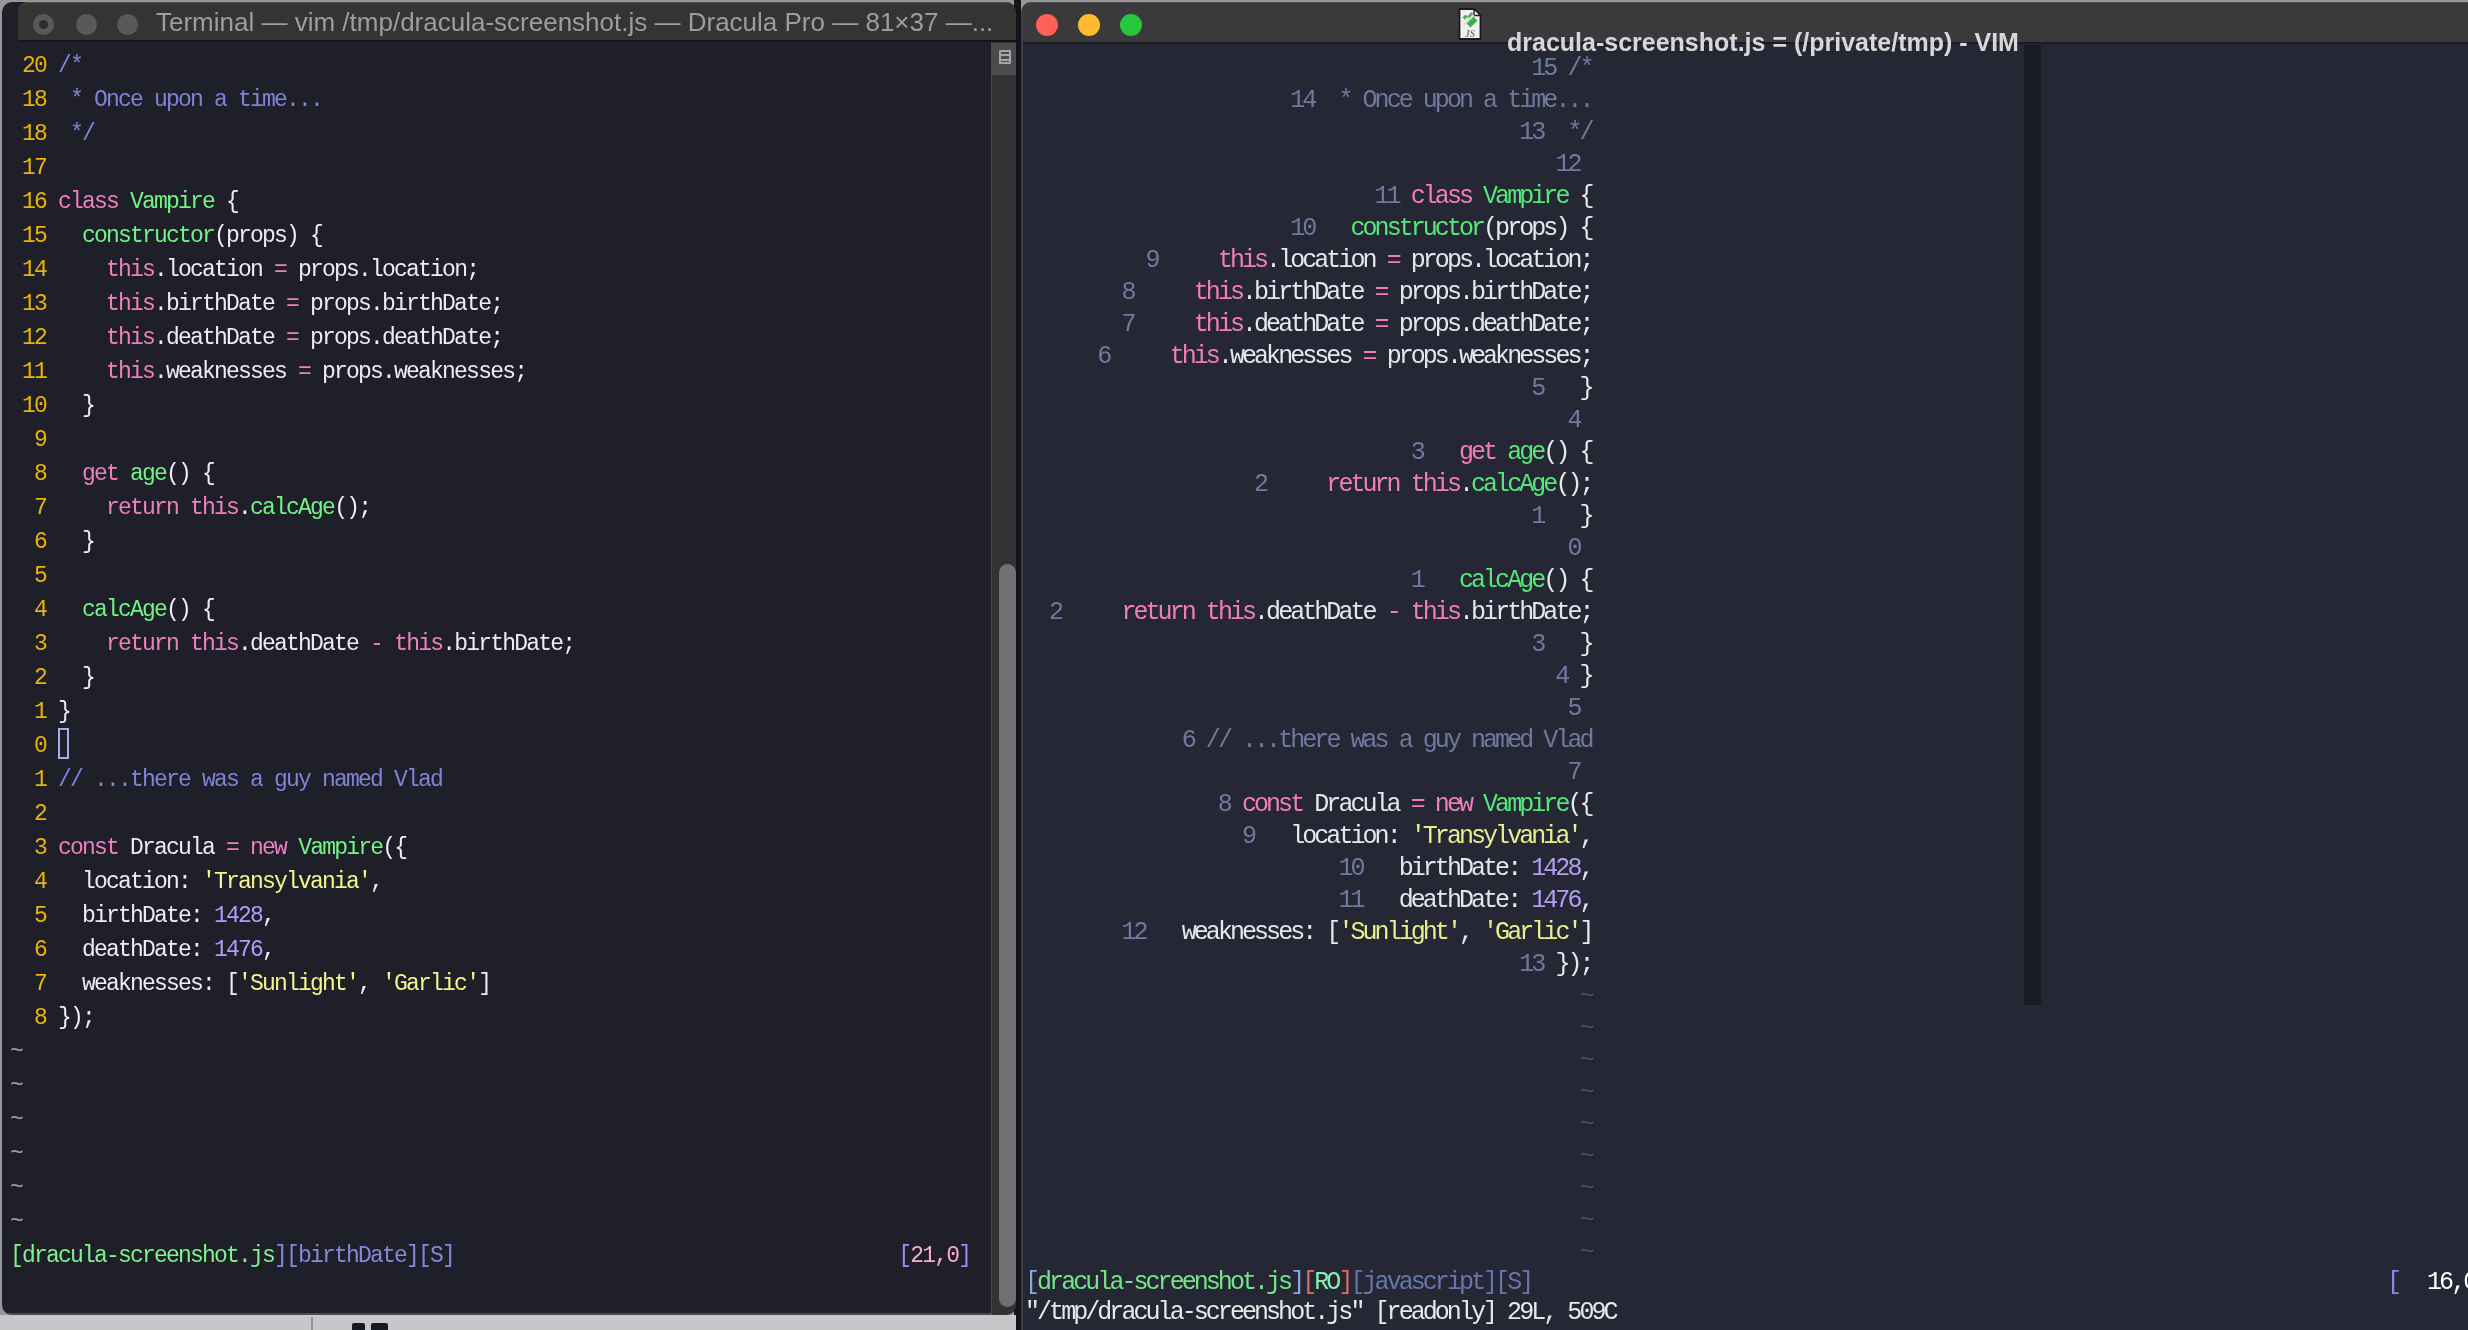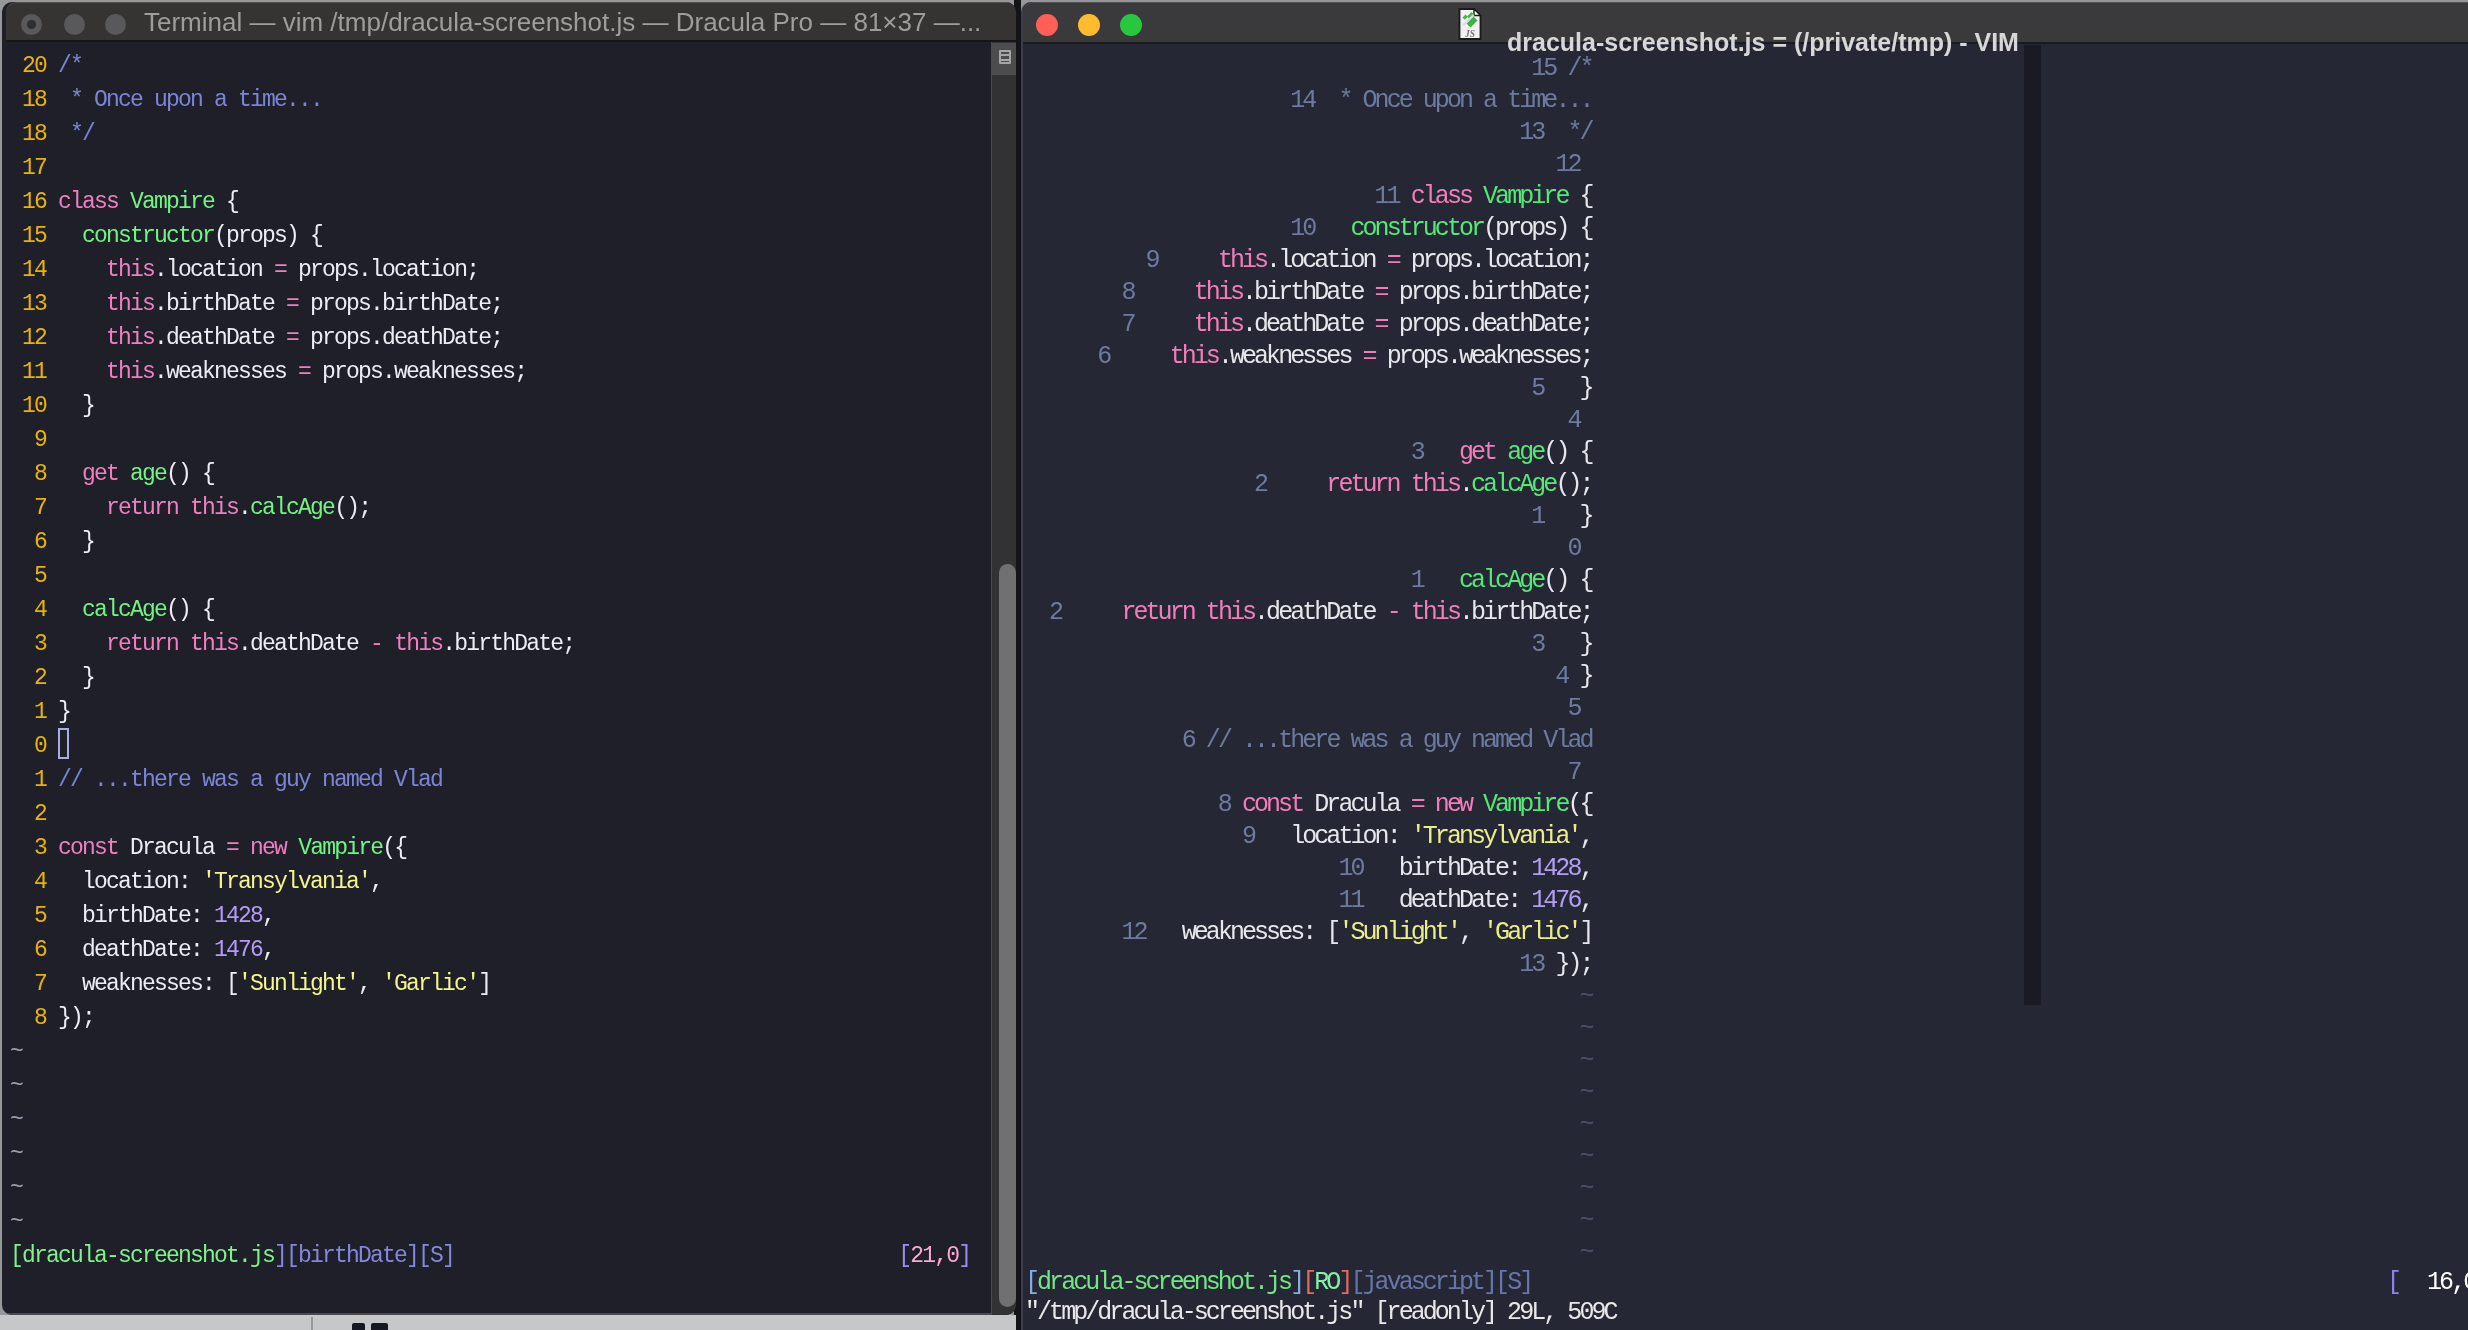--- a/index.html
+++ b/index.html
@@ -1,21 +1,21 @@
 <!DOCTYPE html>
 <html><head><meta charset="utf-8">
 <style>
   * { margin:0; padding:0; box-sizing:border-box; }
   html,body { width:2468px; height:1330px; overflow:hidden; background:#97979a; }
   .win { position:absolute; }
   i { font-style:normal; }
   
   #lwin { left:2px; top:2px; width:1014px; height:1313px; border-radius:10px;
           background:#1e1f29; overflow:hidden; }
-  #ltbar { position:absolute; left:4px; top:0; width:100%; height:40px; background:#353432;
+  #ltbar { position:absolute; left:16px; top:0; width:100%; height:40px; background:#353432;
            border-bottom:2px solid #161617; border-radius:10px 10px 0 0;
            box-shadow: inset 0 1px 0 rgba(255,255,255,0.14); }
   .lbtn { position:absolute; top:11.5px; width:21px; height:21px; border-radius:50%; background:#59595b; }
   #lb1 { left:14.5px; }
   #lb1::after { content:""; position:absolute; left:6px; top:6px; width:9px; height:9px;
                border-radius:50%; background:#2e2d2f; }
   #lb2 { left:58px; }
   #lb3 { left:98.5px; }
   #ltitle { position:absolute; left:138px; top:0; height:40px; line-height:40px;
             font-family:"Liberation Sans", sans-serif; font-size:26px; color:#9d9d9e; }

